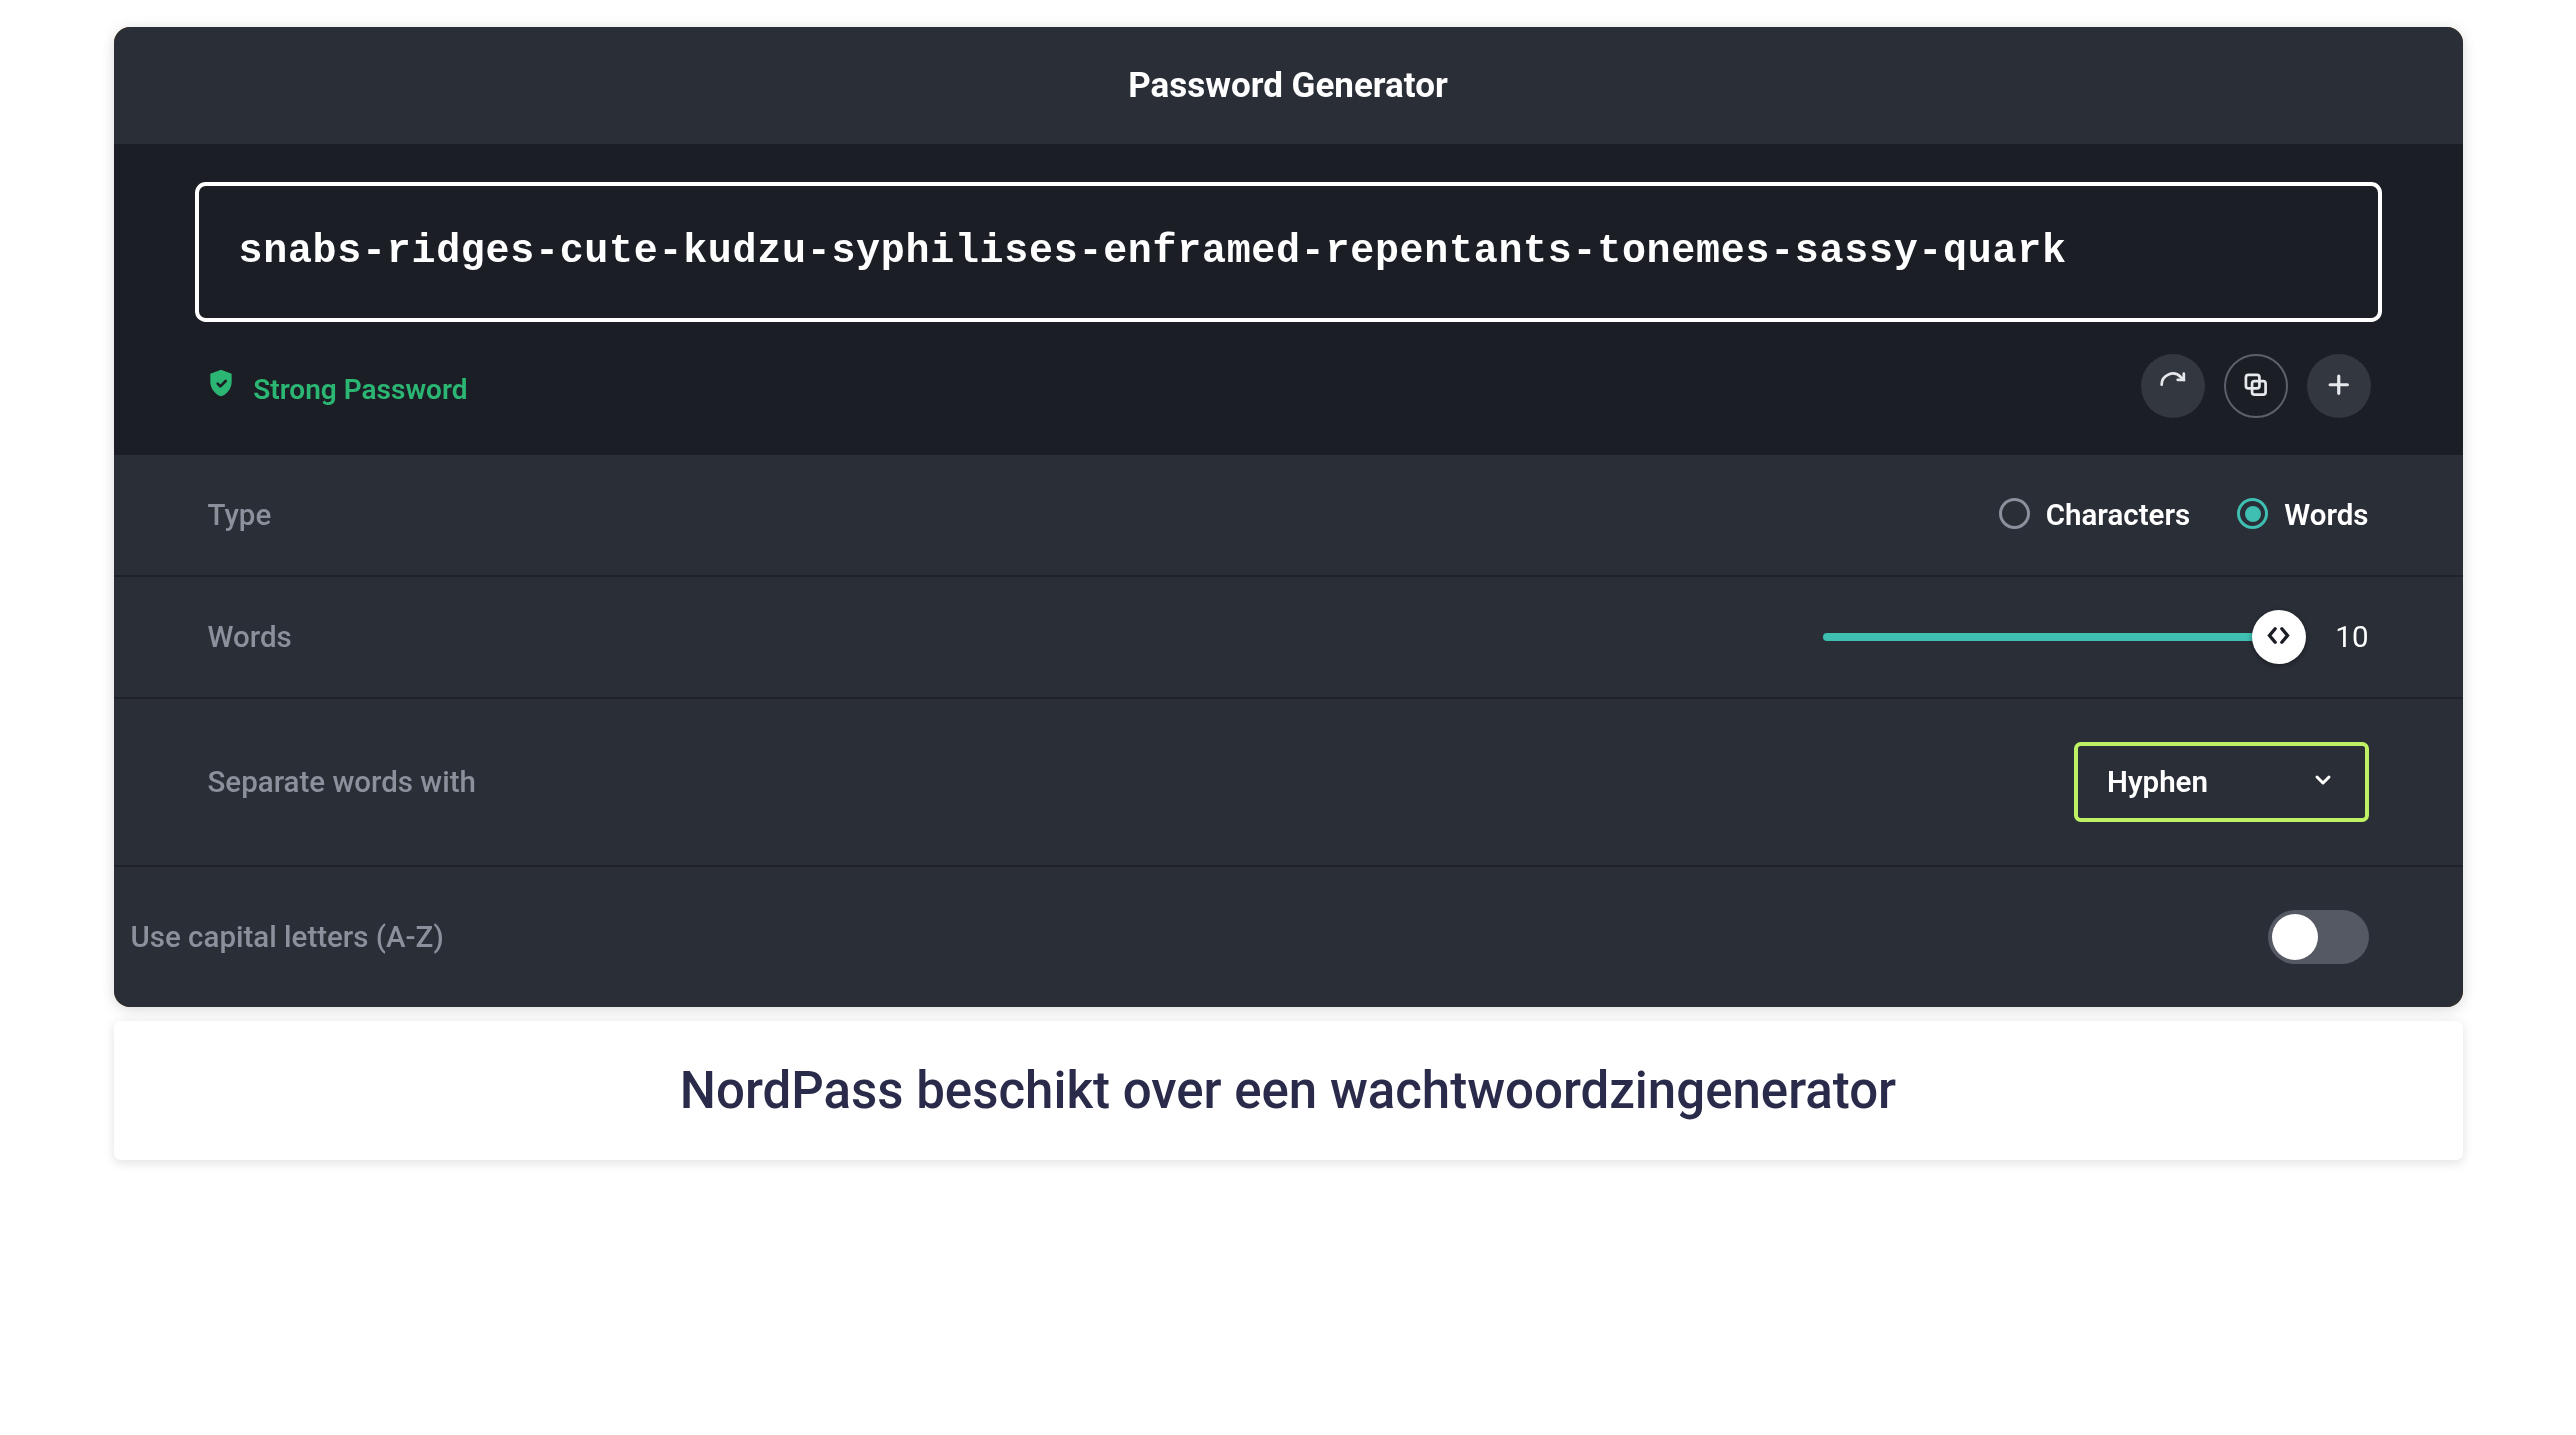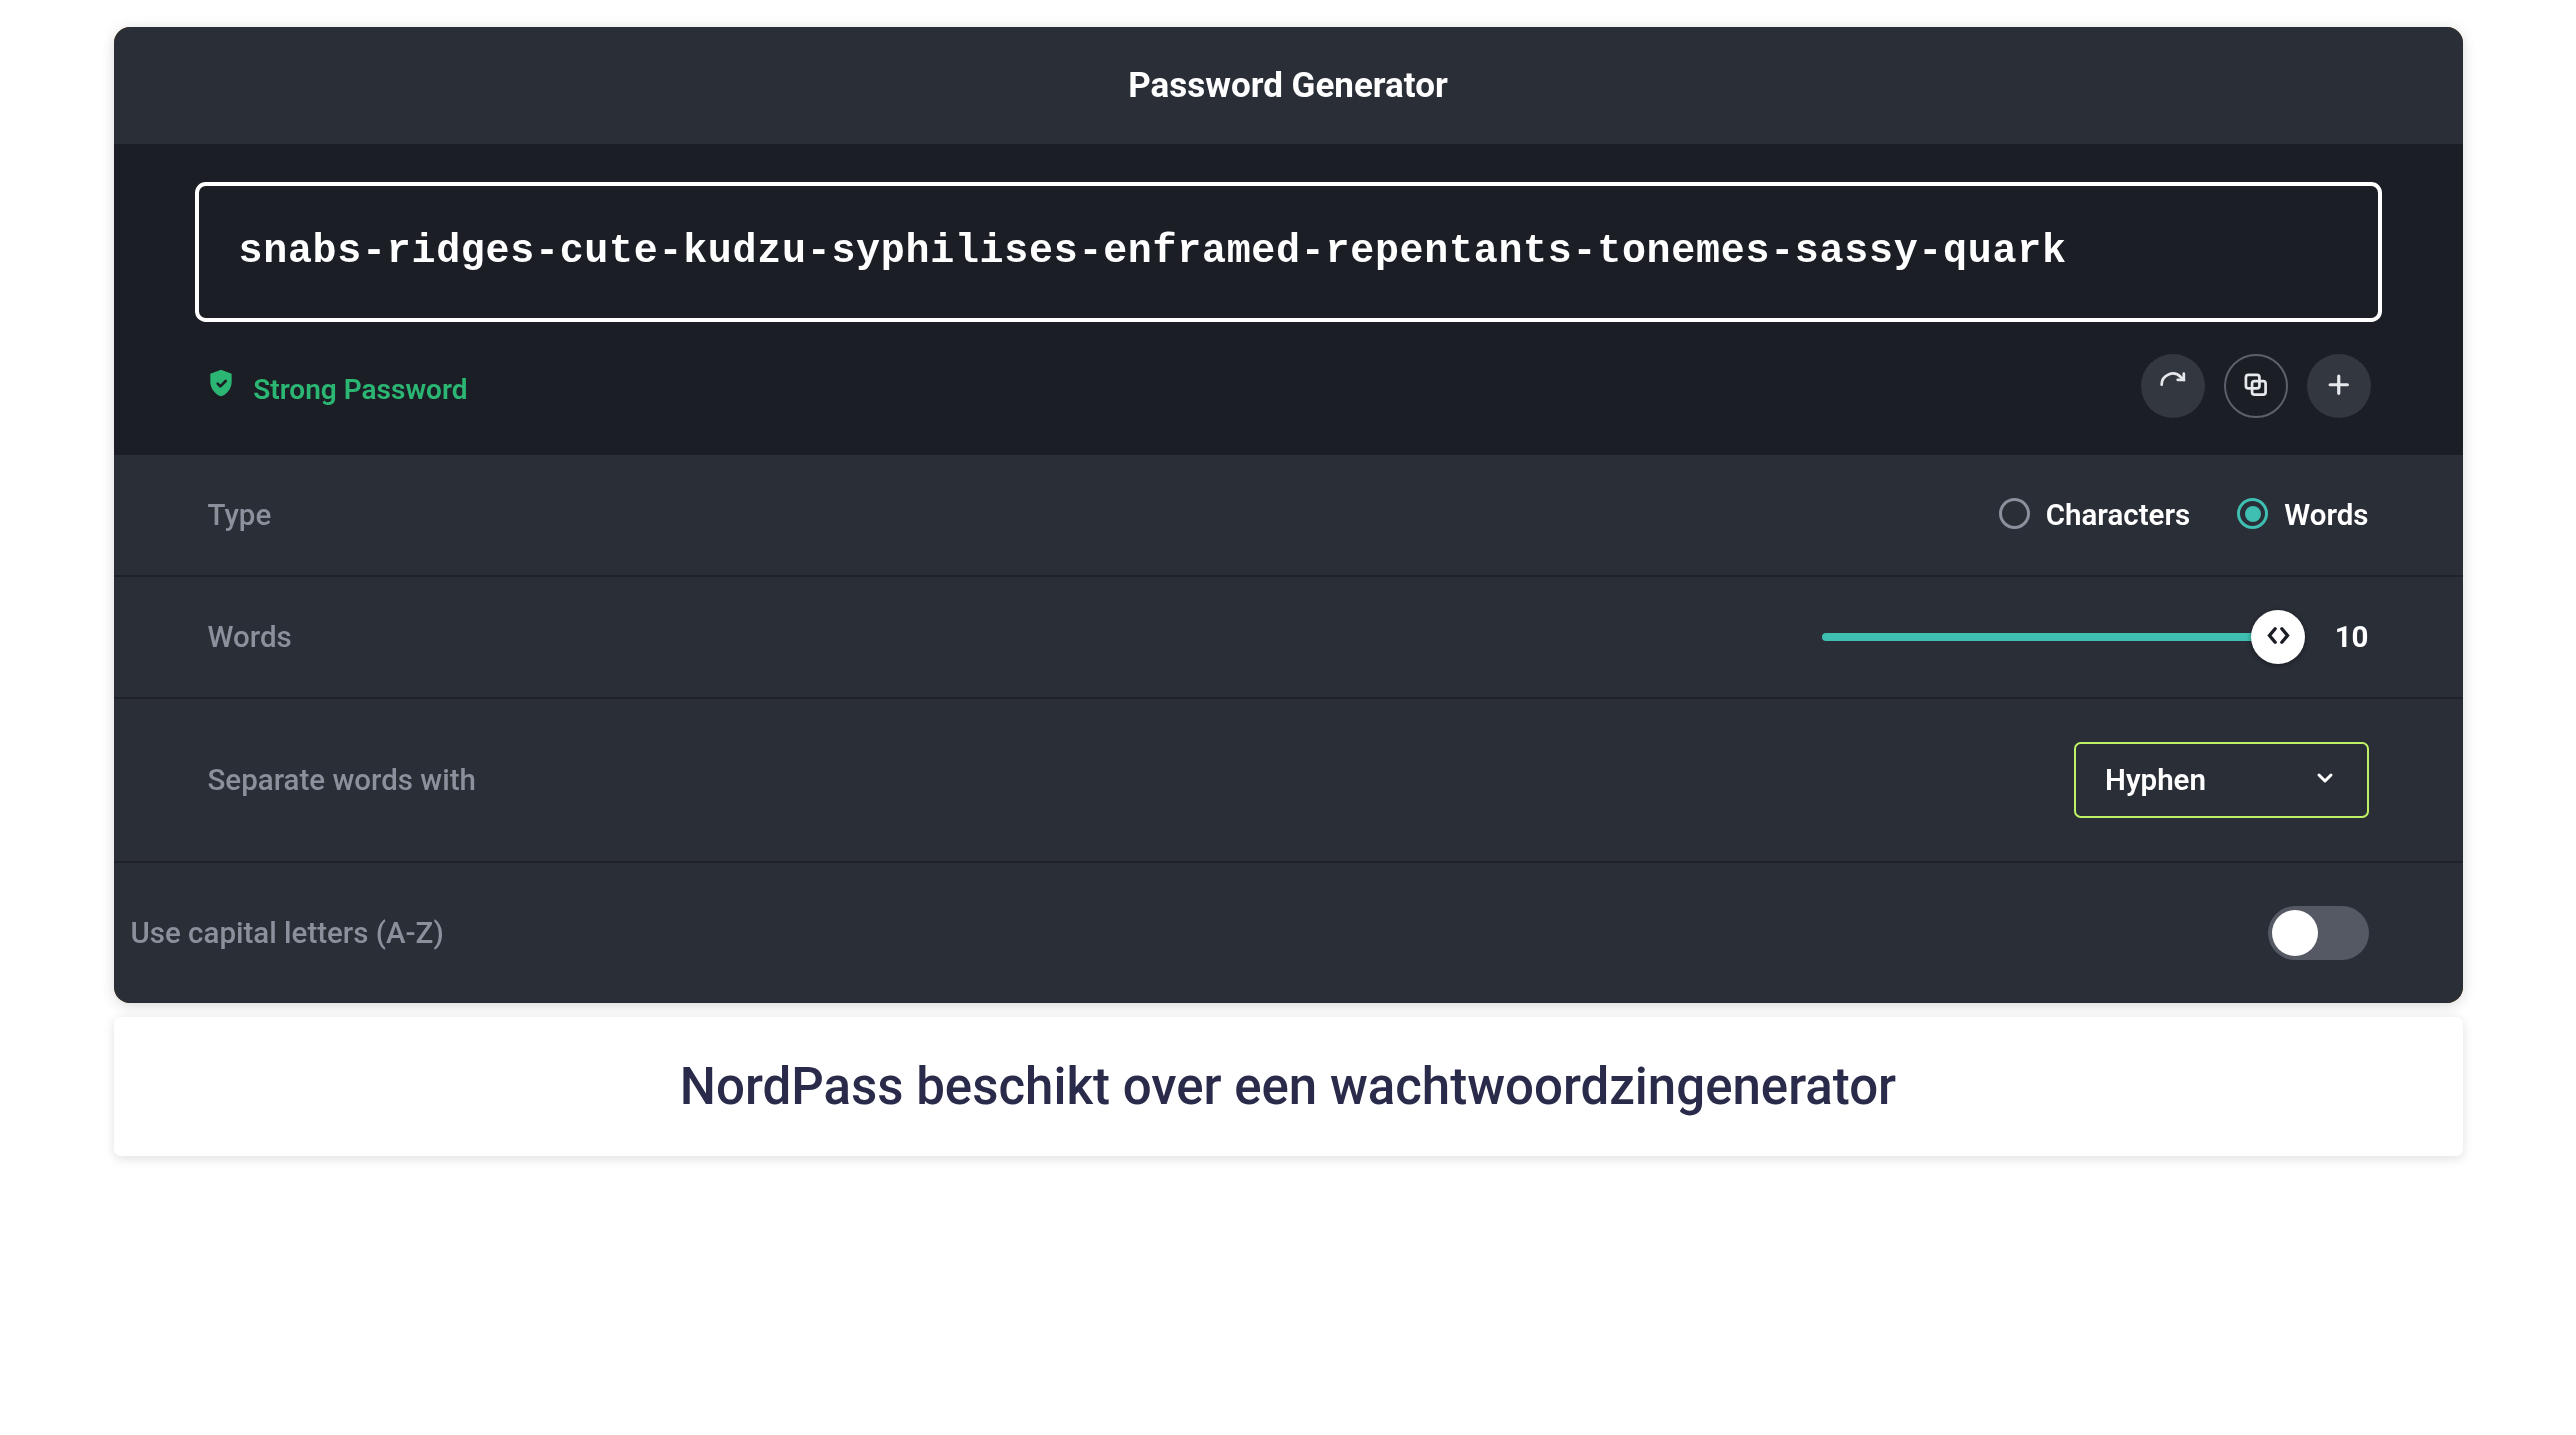--- a/index.html
+++ b/index.html
@@ -110,26 +110,26 @@
     .slider-thumb {
       position: absolute; right: -27px; top: 50%;
       transform: translateY(-50%);
       width: 54px; height: 54px; border-radius: 50%;
       background: #ffffff;
       display: flex; align-items: center; justify-content: center;
       box-shadow: 0 1.3px 5.4px rgba(0,0,0,0.4);
       color: #1b1e25;
     }
     .slider-thumb svg { width: 27px; height: 27px; }
-    .slider-value { color: #ffffff; font-size: 29.5px; font-weight: 700; margin-left: 29.5px; }
+    .slider-value { color: #ffffff; font-size: 29.5px; font-weight: 400; margin-left: 29.5px; }
 
     .select-box {
       display: flex; align-items: center; justify-content: space-between;
       gap: 40px;
-      border: 2px solid #bef264;
+      border: 4px solid #bef264;
       border-radius: 6.7px;
       padding: 19px 29.5px;
       min-width: 295px;
       color: #ffffff; font-size: 29.5px; font-weight: 600;
       cursor: pointer;
     }
     .select-box svg { width: 24px; height: 24px; }
 
     .toggle {
       width: 101px; height: 54px; border-radius: 27px;

